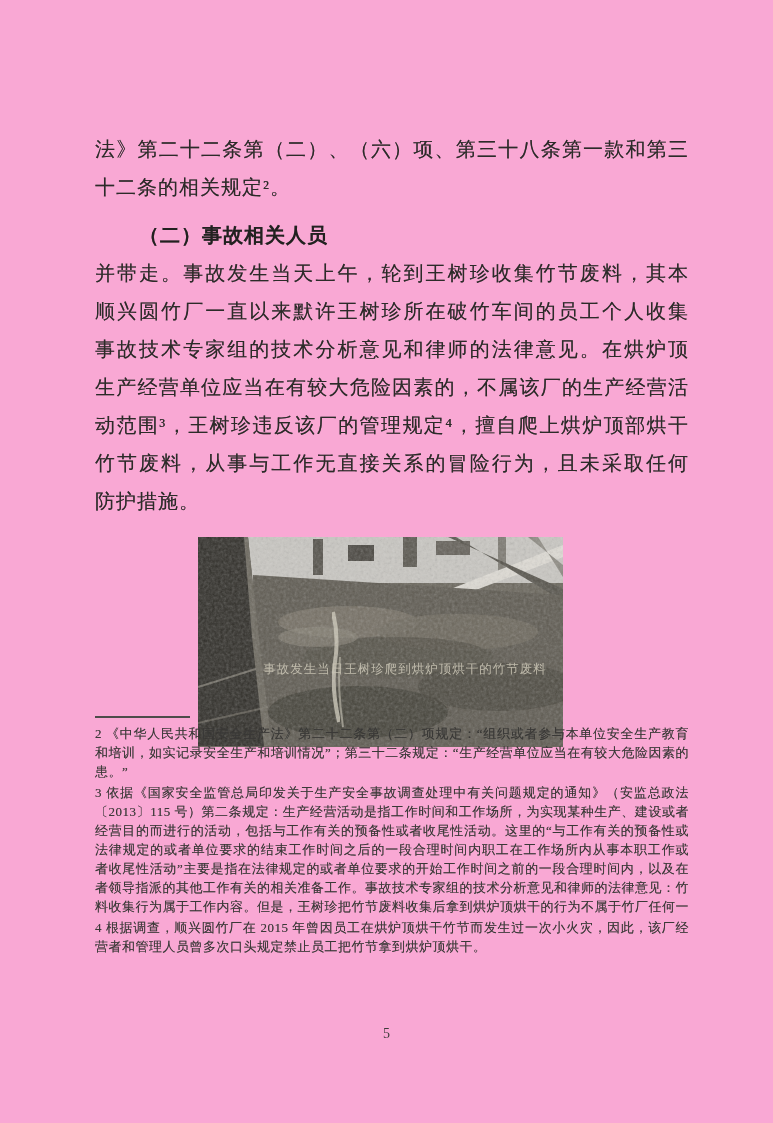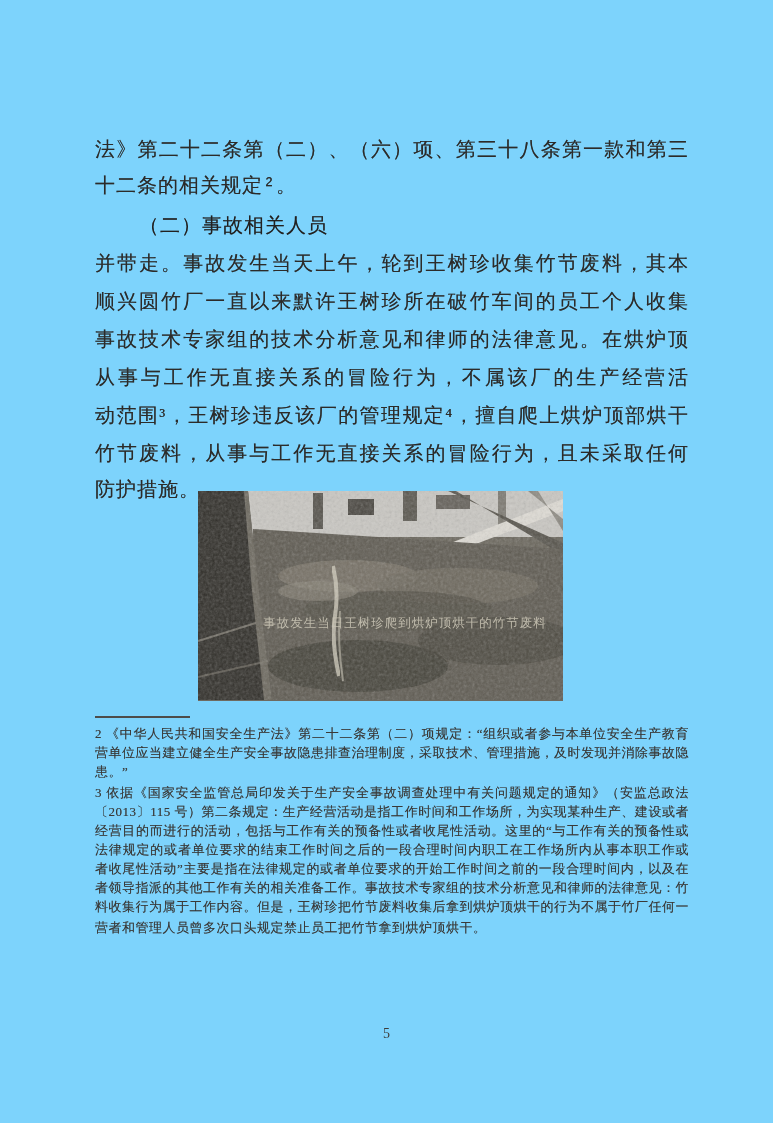--- a/index.html
+++ b/index.html
@@ -1,50 +1,51 @@
 <!DOCTYPE html>
 <html><head>
 <meta charset="utf-8">
 <style>
   html,body{margin:0;padding:0;}
   body{background:#9a9a9a;font-family:"Liberation Serif","DejaVu Serif",serif;}
   .page{
     position:relative;
     width:773px;height:1123px;
     margin:0 auto;
-    background:#7dd3fc;
+    background:#f9a8d4;
     color:#2e2d2b;
     overflow:hidden;
   }
   .body-text{
     position:absolute;
     left:95px;top:130px;width:594px;
   }
   .line{
     font-size:20px;
     line-height:38px;
     letter-spacing:1px;
     text-align:justify;
     text-align-last:justify;
     text-justify:inter-character;
     white-space:normal;
     color:#2c2b29;
     text-shadow:0 0 0.5px rgba(40,40,40,.55);
   }
-  .line.last{text-align-last:left;font-family:Liberation Mono, monospace;}
+  .line.last{text-align-last:left;}
   .line.indent{text-indent:44px;}
   .line.heading{
-    font-weight:normal;
+    font-weight:bold;
     text-align-last:left;
     text-indent:44px;
     color:#222120;
+    margin-top:10px;
   }
   .photo{
     position:absolute;
-    left:198px;top:491px;
+    left:198px;top:537px;
     width:365px;height:210px;
     background:#6e6a60;
   }
   .photo svg{display:block;}
   .footnote-sep{
     position:absolute;
     left:95px;top:716px;
     width:95px;height:2px;
     background:#4d4c4a;
   }
@@ -77,21 +78,21 @@
 
 <div class="page">
 
   <div class="body-text">
     <div class="line">法》第二十二条第（二）、（六）项、第三十八条第一款和第三</div>
     <div class="line last">十二条的相关规定²。</div>
     <div class="line heading">（二）事故相关人员</div>
     <div class="line">并带走。事故发生当天上午，轮到王树珍收集竹节废料，其本</div>
     <div class="line">顺兴圆竹厂一直以来默许王树珍所在破竹车间的员工个人收集</div>
     <div class="line">事故技术专家组的技术分析意见和律师的法律意见。在烘炉顶</div>
-    <div class="line">从事与工作无直接关系的冒险行为，不属该厂的生产经营活</div>
+    <div class="line">生产经营单位应当在有较大危险因素的，不属该厂的生产经营活</div>
     <div class="line">动范围³，王树珍违反该厂的管理规定⁴，擅自爬上烘炉顶部烘干</div>
     <div class="line">竹节废料，从事与工作无直接关系的冒险行为，且未采取任何</div>
     <div class="line last">防护措施。</div>
   </div>
 
   <div class="photo">
     <svg width="365" height="209" viewBox="0 0 365 209" xmlns="http://www.w3.org/2000/svg">
       <defs>
         <filter id="grainF" x="0" y="0" width="100%" height="100%">
           <feTurbulence type="fractalNoise" baseFrequency="0.35" numOctaves="3" seed="7" result="n"></feTurbulence>
@@ -139,32 +140,33 @@
 
       <text x="207" y="136" text-anchor="middle" font-size="12.5" letter-spacing="1" fill="#c9c4b4" opacity="0.9">事故发生当日王树珍爬到烘炉顶烘干的竹节废料</text>
     </svg>
   </div>
 
   <div class="footnote-sep"></div>
 
   <div class="footnotes">
     <div class="footnote">
       <div class="fline">2 《中华人民共和国安全生产法》第二十二条第（二）项规定：“组织或者参与本单位安全生产教育</div>
-      <div class="fline">营单位应当建立健全生产安全事故隐患排查治理制度，采取技术、管理措施，及时发现并消除事故隐</div>
+      <div class="fline">和培训，如实记录安全生产和培训情况”；第三十二条规定：“生产经营单位应当在有较大危险因素的</div>
       <div class="fline last">患。”</div>
     </div>
     <div class="footnote">
       <div class="fline">3 依据《国家安全监管总局印发关于生产安全事故调查处理中有关问题规定的通知》（安监总政法</div>
       <div class="fline">〔2013〕115 号）第二条规定：生产经营活动是指工作时间和工作场所，为实现某种生产、建设或者</div>
       <div class="fline">经营目的而进行的活动，包括与工作有关的预备性或者收尾性活动。这里的“与工作有关的预备性或</div>
       <div class="fline">法律规定的或者单位要求的结束工作时间之后的一段合理时间内职工在工作场所内从事本职工作或</div>
       <div class="fline">者收尾性活动”主要是指在法律规定的或者单位要求的开始工作时间之前的一段合理时间内，以及在</div>
       <div class="fline">者领导指派的其他工作有关的相关准备工作。事故技术专家组的技术分析意见和律师的法律意见：竹</div>
       <div class="fline">料收集行为属于工作内容。但是，王树珍把竹节废料收集后拿到烘炉顶烘干的行为不属于竹厂任何一</div>
     </div>
     <div class="footnote">
+      <div class="fline">4 根据调查，顺兴圆竹厂在 2015 年曾因员工在烘炉顶烘干竹节而发生过一次小火灾，因此，该厂经</div>
       <div class="fline last">营者和管理人员曾多次口头规定禁止员工把竹节拿到烘炉顶烘干。</div>
     </div>
   </div>
 
   <div class="page-number">5</div>
 
 </div>
 
 </body></html>

